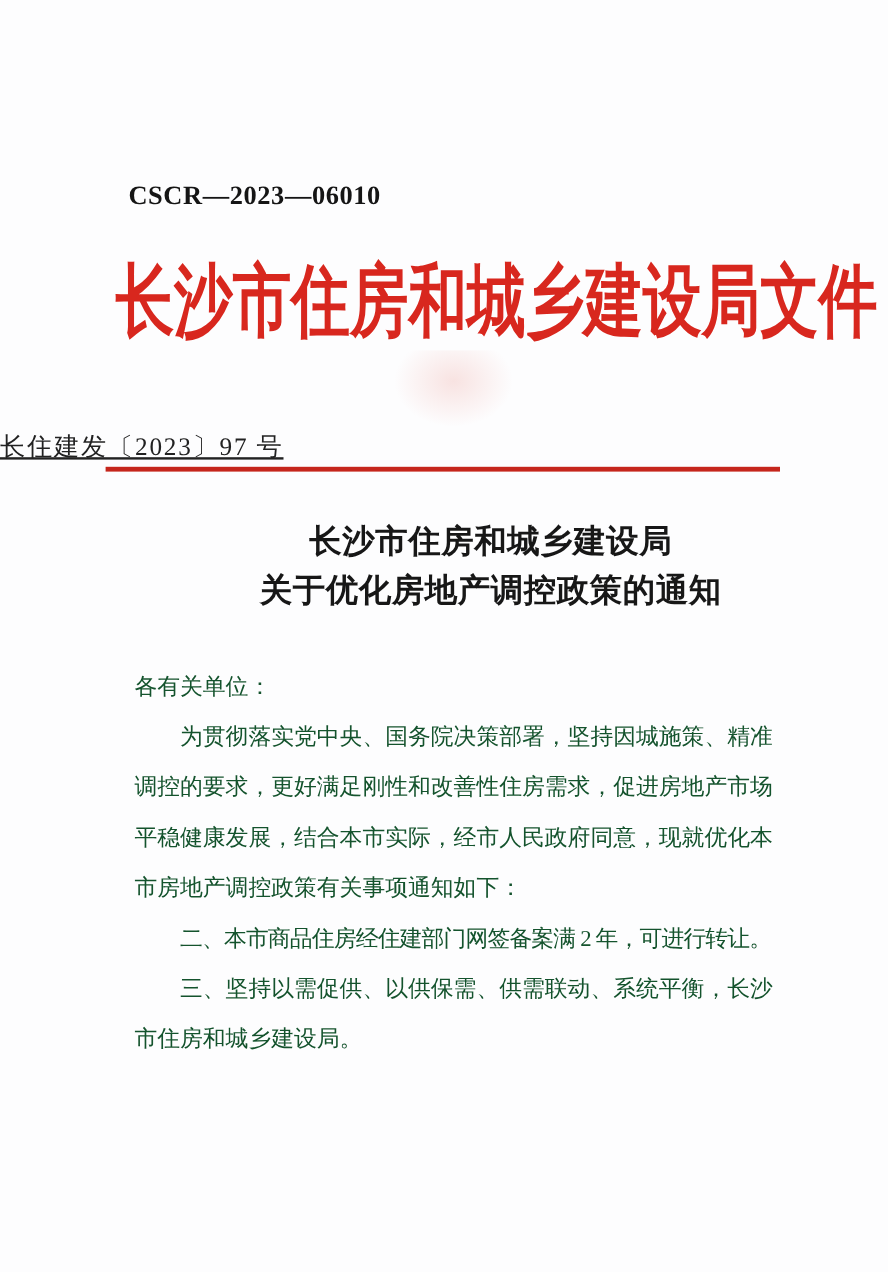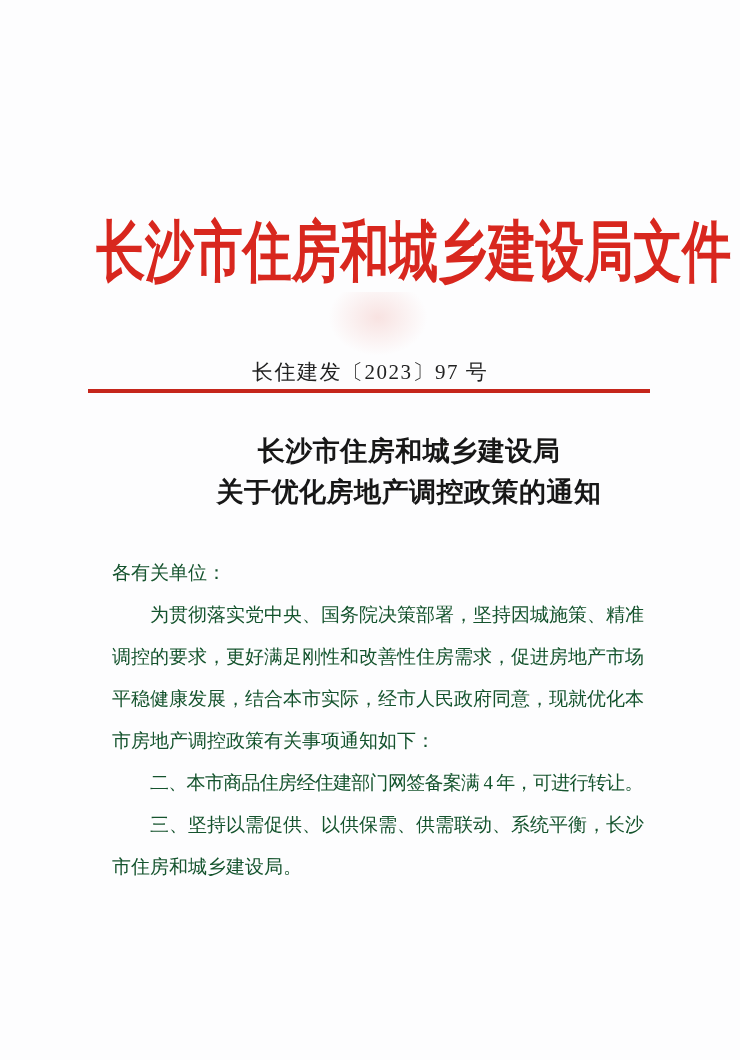--- a/index.html
+++ b/index.html
@@ -52,25 +52,26 @@
     width: 100px;
     height: 64px;
     background: radial-gradient(ellipse at 50% 40%, rgba(228, 120, 110, 0.20), rgba(228, 120, 110, 0.0) 70%);
     pointer-events: none;
   }
   .doc-number {
     position: absolute;
     top: 358px;
     left: 0;
     width: 740px;
-    text-align: center;
+    text-align: left;
     font-size: 21px;
     letter-spacing: 1.5px;
     color: #222;
     white-space: nowrap;
+    text-decoration: underline;
   }
   .red-rule {
     position: absolute;
     top: 389px;
     left: 88px;
     width: 562px;
     height: 4px;
     background: #c5261c;
   }
   .doc-title {
@@ -105,34 +106,35 @@
   }
   .body-text p.tight {
     letter-spacing: -0.7px;
   }
 </style>
 </head>
 <body>
 
 <div class="page">
 
+  <div class="doc-code">CSCR—2023—06010</div>
 
   <div class="banner">长沙市住房和城乡建设局文件</div>
 
   <div class="scan-smudge"></div>
 
   <div class="doc-number">长住建发〔2023〕97 号</div>
 
   <div class="red-rule"></div>
 
   <div class="doc-title">
     <div>长沙市住房和城乡建设局</div>
     <div>关于优化房地产调控政策的通知</div>
   </div>
 
   <div class="body-text">
     <p class="salutation">各有关单位：</p>
     <p>为贯彻落实党中央、国务院决策部署，坚持因城施策、精准调控的要求，更好满足刚性和改善性住房需求，促进房地产市场平稳健康发展，结合本市实际，经市人民政府同意，现就优化本市房地产调控政策有关事项通知如下：</p>
-    <p class="tight">二、本市商品住房经住建部门网签备案满 4 年，可进行转让。</p>
+    <p class="tight">二、本市商品住房经住建部门网签备案满 2 年，可进行转让。</p>
     <p>三、坚持以需促供、以供保需、供需联动、系统平衡，长沙市住房和城乡建设局。</p>
   </div>
 
 </div>
 
 </body></html>

